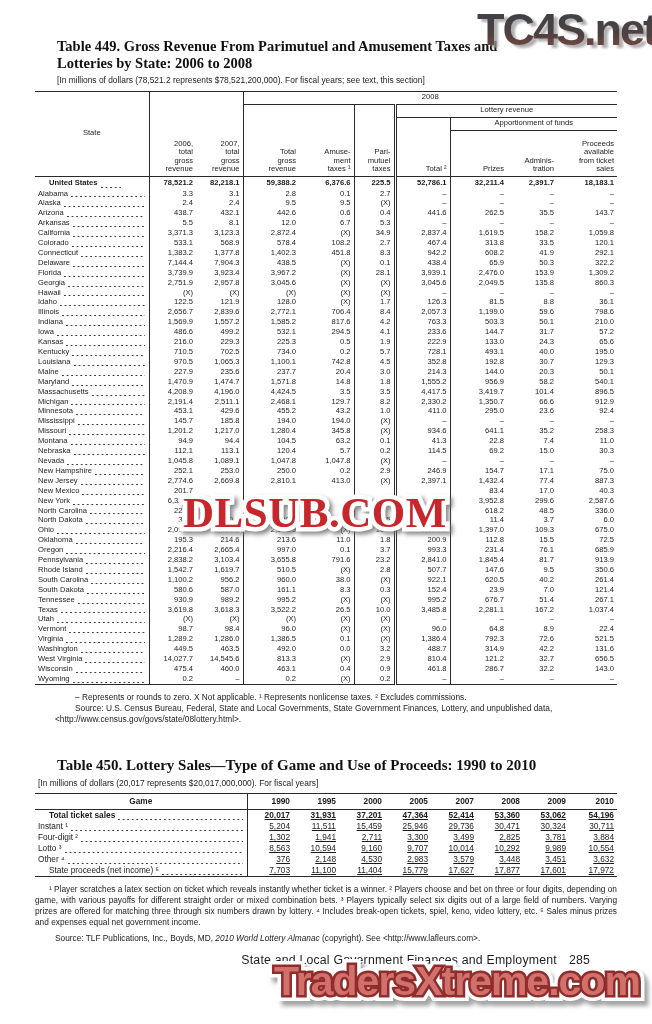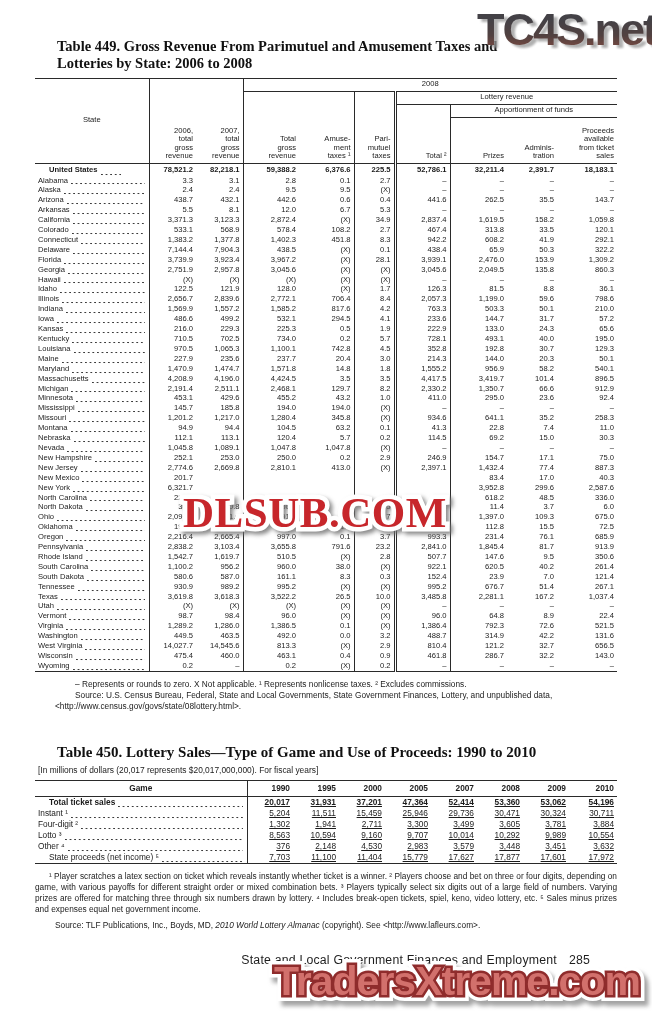--- a/index.html
+++ b/index.html
@@ -117,20 +117,21 @@
 </style>
 </head>
 <body>
 
 <div class="content">
 
   <div class="tbl-title">
     <div>Table 449. Gross Revenue From Parimutuel and Amusement Taxes and</div>
     <div>Lotteries by State: 2006 to 2008</div>
   </div>
+  <div class="tbl-note">[In millions of dollars (78,521.2 represents $78,521,200,000). For fiscal years; see text, this section]</div>
 
   <table class="t449">
     <colgroup>
       <col style="width:114px">
         <col style="width:47px">
         <col style="width:47px">
       <col style="width:56px">
         <col style="width:55px">
         <col style="width:41px">
       <col style="width:55px">
@@ -1119,21 +1120,21 @@
             <div class="lblwrap">
               <span class="nm">Four-digit ²</span>
               <span class="leader"></span>
             </div>
           </td>
           <td class="num">1,302</td>
           <td class="num">1,941</td>
           <td class="num">2,711</td>
           <td class="num">3,300</td>
           <td class="num">3,499</td>
-          <td class="num">3,605</td>
+          <td class="num">2,825</td>
           <td class="num">3,781</td>
           <td class="num">3,884</td>
         </tr>
         <tr class="">
           <td class="bR">
             <div class="lblwrap">
               <span class="nm">Lotto ³</span>
               <span class="leader"></span>
             </div>
           </td>

